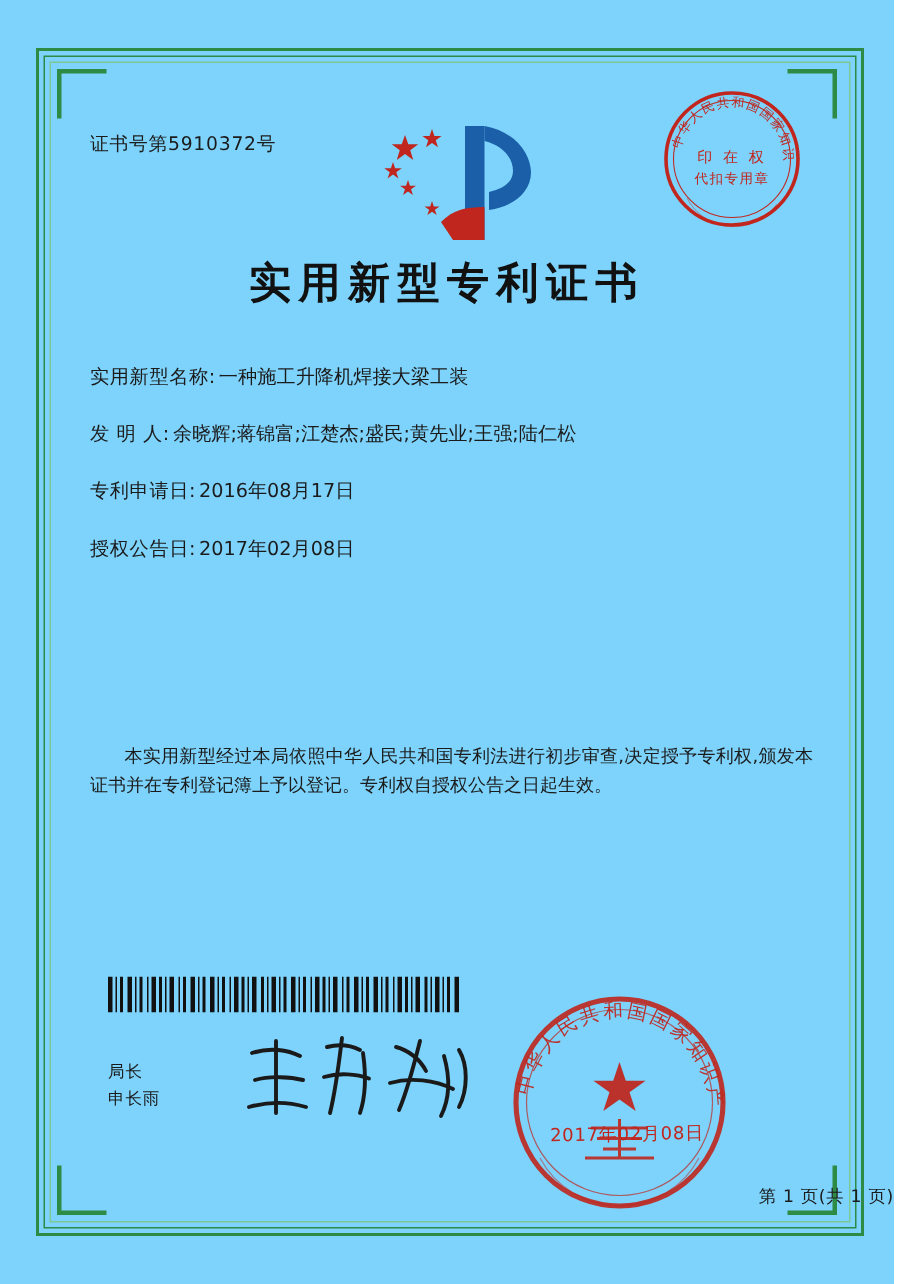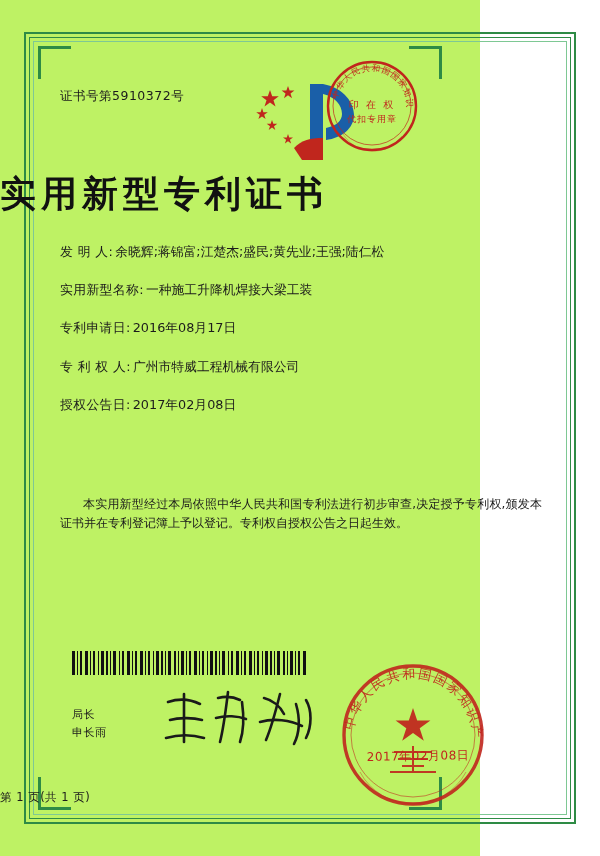--- a/index.html
+++ b/index.html
@@ -12,23 +12,23 @@
     height: 856px;
     font-family: "DejaVu Sans", "Liberation Sans", sans-serif;
     color: #1a1a1a;
     position: relative;
     overflow: hidden;
   }
 
   .page {
     position: absolute;
     left: 0; top: 0;
-    width: 480px;
+    width: 596px;
     height: 856px;
-    background: #bef264;
+    background: #7dd3fc;
   }
 
   
   .border-outer {
     position: absolute;
     left: 24px; top: 32px;
     width: 552px; height: 792px;
     box-sizing: border-box;
     border: 2px solid #2e8b45;
   }
@@ -77,22 +77,23 @@
   .top-stamp {
     position: absolute;
     right: 60px; top: 58px;
     width: 96px; height: 96px;
   }
 
   .doc-title {
     position: absolute;
     left: 0; right: 0;
     top: 170px;
+    text-align: center;
     font-family: "DejaVu Serif", "Liberation Serif", serif;
-    font-size: 36px;
+    font-size: 28px;
     font-weight: bold;
     letter-spacing: 5px;
     color: #111;
   }
 
   
   .fields {
     position: absolute;
     left: 60px;
     top: 242px;
@@ -178,21 +179,21 @@
     font-size: 12px;
     color: #c0261d;
     letter-spacing: 0.5px;
     transform: rotate(-1deg);
   }
 
   .page-footer {
     position: absolute;
     left: 0; right: 0;
     top: 790px;
-    text-align: left;
+    text-align: right;
     font-size: 11.5px;
     color: #1b1b1b;
     letter-spacing: 0.5px;
   }
 </style>
 </head>
 <body>
 
 <div class="page">
 
@@ -232,34 +233,30 @@
       <text x="48" y="50" font-size="10" fill="#c0261d" text-anchor="middle" font-family="DejaVu Sans, sans-serif" letter-spacing="2">印 在 权</text>
       <text x="48" y="64" font-size="9" fill="#c0261d" text-anchor="middle" font-family="DejaVu Sans, sans-serif" letter-spacing="1">代扣专用章</text>
       <path d="M 18 74 A 35 35 0 0 0 78 78" fill="none" stroke="#c0261d" stroke-width="0.6" opacity="0.5"></path>
     </svg>
   </div>
 
   <div class="doc-title">实用新型专利证书</div>
 
   <div class="fields">
     <div class="field-row">
+      <span class="field-label">实用新型名称:</span>
+      <span class="field-value">一种施工升降机焊接大梁工装</span>
+    </div>
+    <div class="field-row">
       <span class="field-label">发 明 人:</span>
       <span class="field-value">余晓辉;蒋锦富;江楚杰;盛民;黄先业;王强;陆仁松</span>
     </div>
     <div class="field-row">
-      <span class="field-label">实用新型名称:</span>
-      <span class="field-value">一种施工升降机焊接大梁工装</span>
-    </div>
-    <div class="field-row">
       <span class="field-label">专利申请日:</span>
       <span class="field-value">2016年08月17日</span>
-    </div>
-    <div class="field-row">
-      <span class="field-label">专 利 权 人:</span>
-      <span class="field-value">广州市特威工程机械有限公司</span>
     </div>
     <div class="field-row">
       <span class="field-label">授权公告日:</span>
       <span class="field-value">2017年02月08日</span>
     </div>
   </div>
 
   <div class="paragraphs">
     <p>本实用新型经过本局依照中华人民共和国专利法进行初步审查,决定授予专利权,颁发本证书并在专利登记簿上予以登记。专利权自授权公告之日起生效。</p>
   </div>

